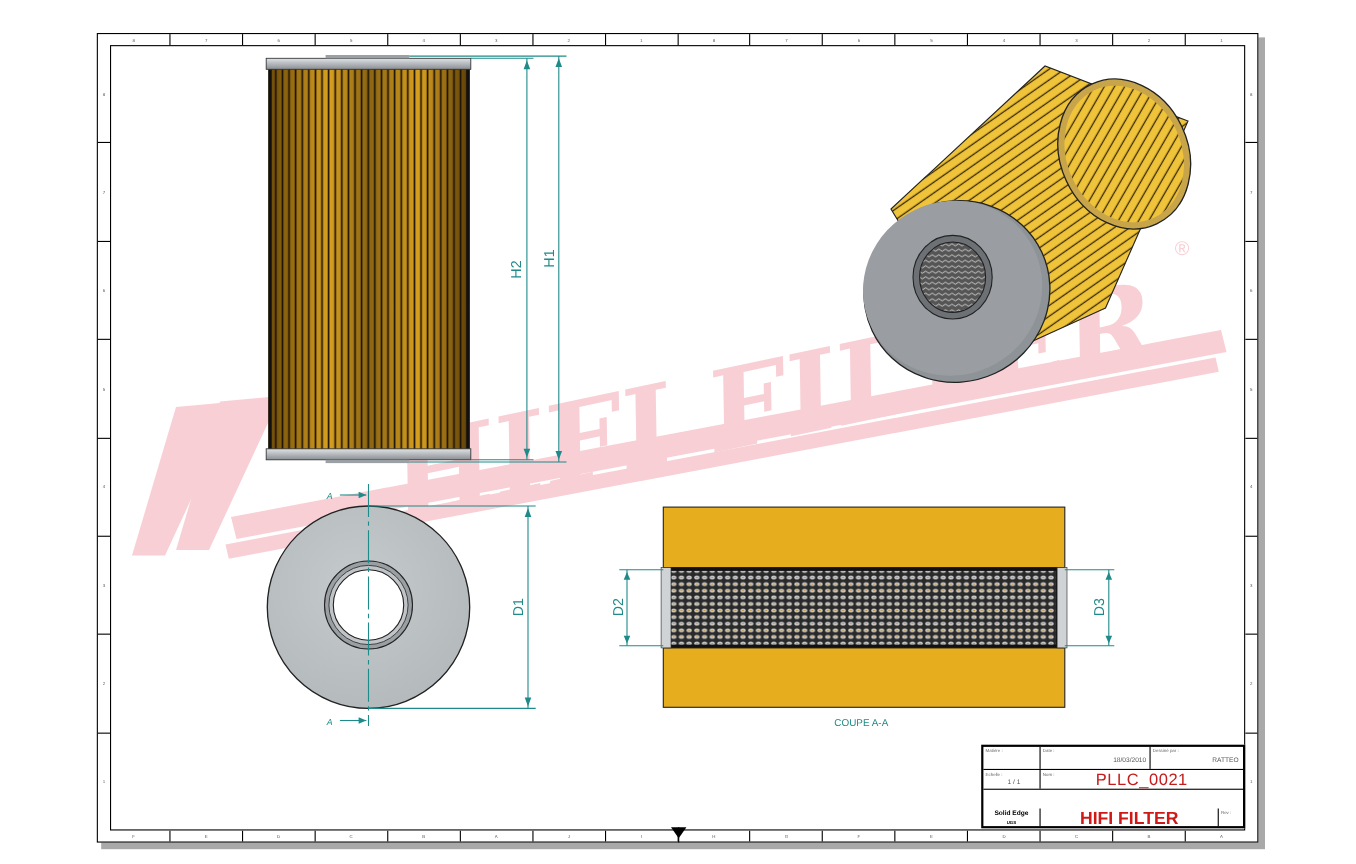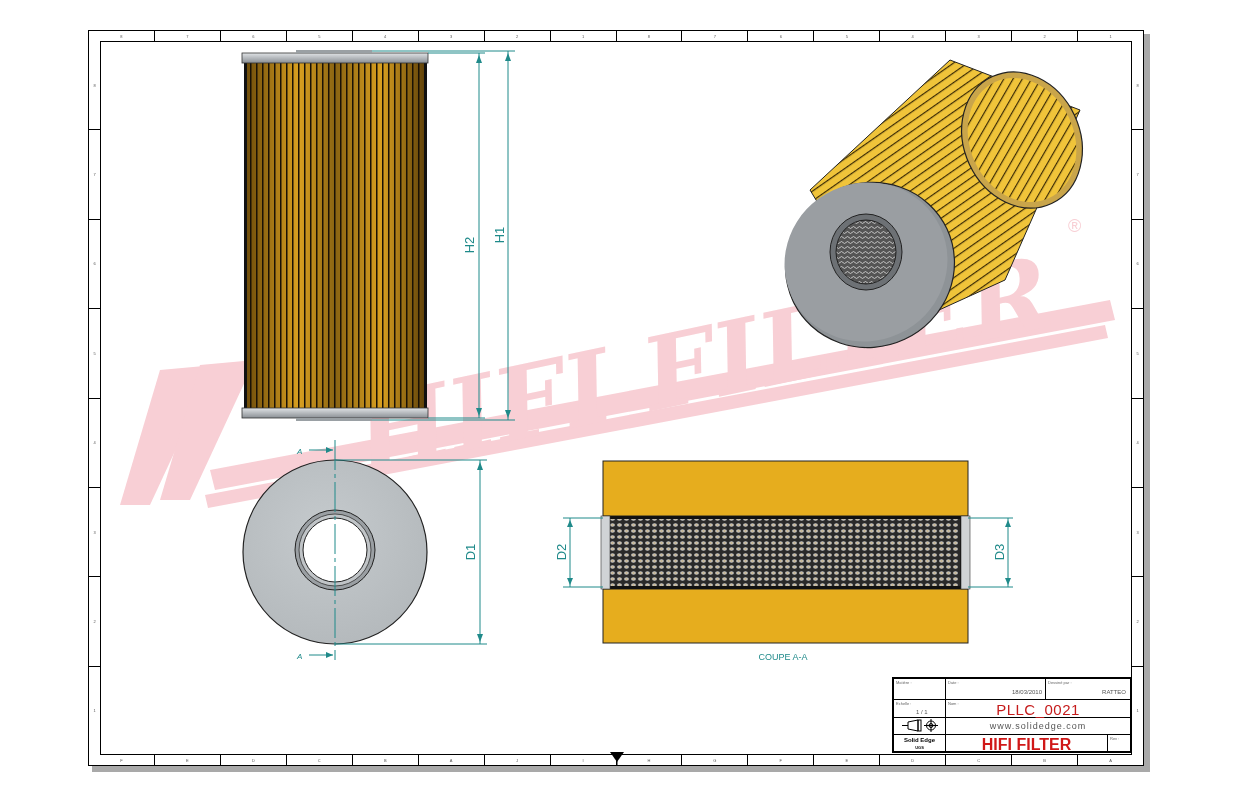--- a/index.html
+++ b/index.html
@@ -237,36 +237,20 @@
   <div class="tb-row" style="top:21px;height:18px;">
     <div class="tb-cell" style="left:0;width:52px;">
       <span class="tb-lbl">Echelle :</span>
       <span class="tb-val" style="left:22px;top:9px;">1 / 1</span>
     </div>
     <div class="tb-cell" style="left:52px;width:184px;border-right:none;">
       <span class="tb-lbl">Nom :</span>
       <span class="dwg-no">PLLC_0021</span>
     </div>
   </div>
-  <div class="tb-row" style="top:39px;height:17px;">
-    <div class="tb-cell" style="left:0;width:52px;">
-      <svg width="50" height="15" viewBox="0 0 50 15">
-        <line x1="8" y1="7.5" x2="14" y2="7.5" stroke="#000"></line>
-        <polygon points="14,4 24,2 24,13 14,11" fill="none" stroke="#000"></polygon>
-        <rect x="24" y="2" width="3" height="11" fill="none" stroke="#000"></rect>
-        <circle cx="37" cy="7.5" r="4.5" fill="none" stroke="#000"></circle>
-        <circle cx="37" cy="7.5" r="2" fill="none" stroke="#000"></circle>
-        <line x1="30" y1="7.5" x2="44" y2="7.5" stroke="#000"></line>
-        <line x1="37" y1="1" x2="37" y2="14" stroke="#000"></line>
-      </svg>
-    </div>
-    <div class="tb-cell" style="left:52px;width:184px;border-right:none;">
-      <span class="web">www.solidedge.com</span>
-    </div>
-  </div>
   <div class="tb-row" style="top:56px;height:16px;border-bottom:none;">
     <div class="tb-cell" style="left:0;width:52px;">
       <span class="se-title">Solid Edge</span>
       <span class="se-sub">UGS</span>
     </div>
     <div class="tb-cell" style="left:52px;width:162px;">
       <span class="brand">HIFI FILTER</span>
     </div>
     <div class="tb-cell" style="left:214px;width:22px;border-right:none;">
       <span class="tb-lbl">Rev :</span>

